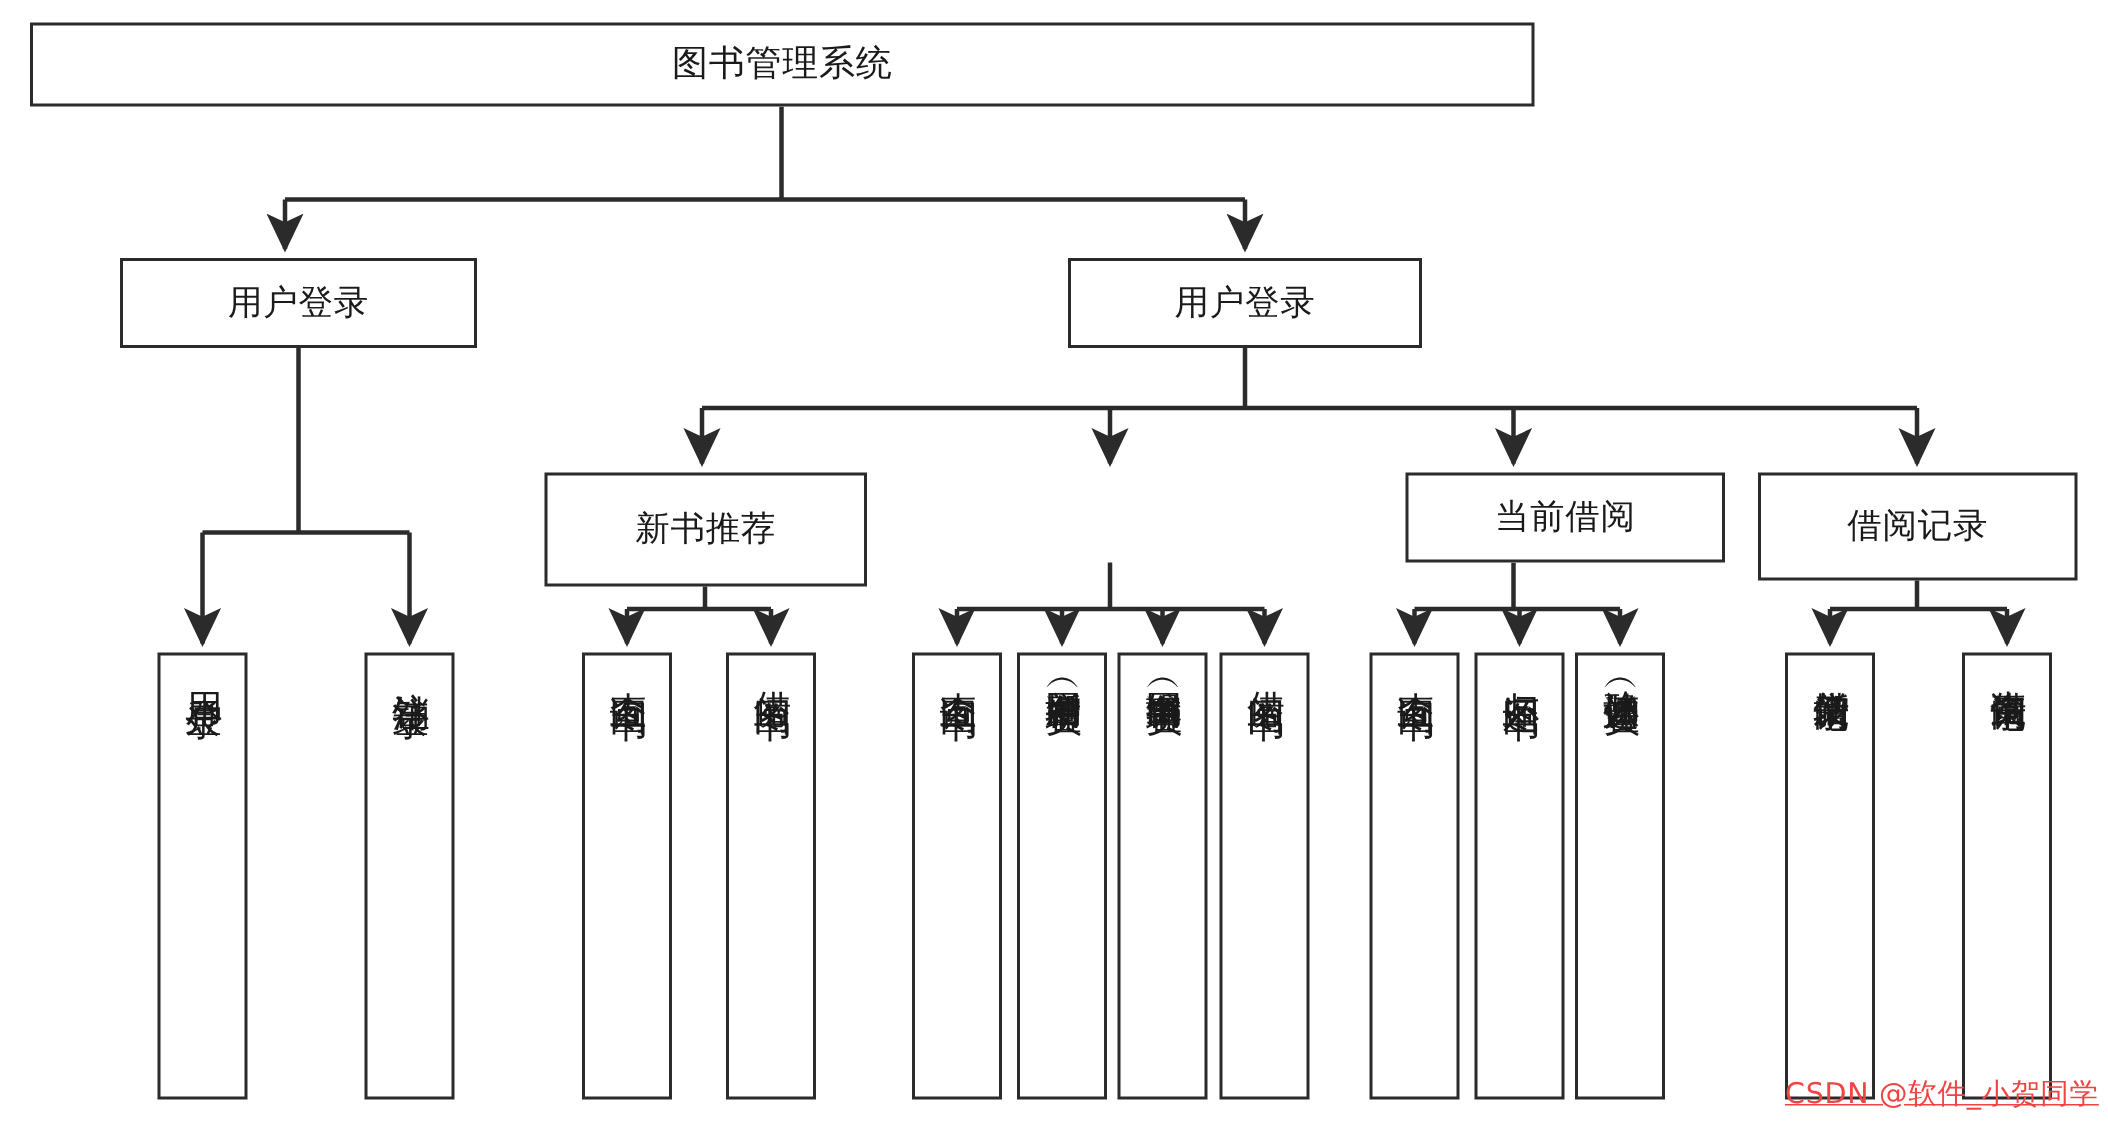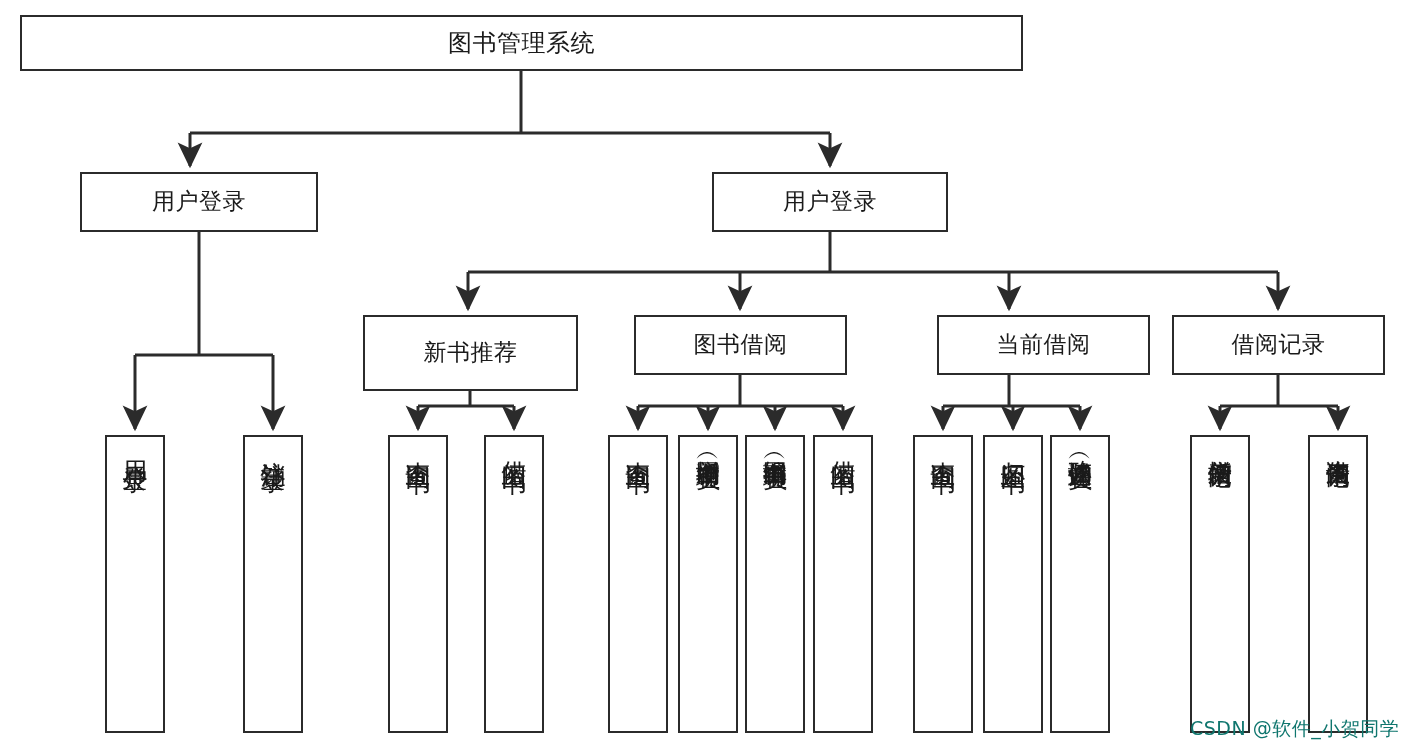--- a/index.html
+++ b/index.html
@@ -65,23 +65,24 @@
     margin: 0 auto;
     padding-top: 4px;
   }
   .node.vert.tall-text .node-label {
     font-size: 24px;
     letter-spacing: 1px;
   }
   .watermark {
     position: absolute;
     font-size: 19px;
-    color: #0f766e;
+    color: #ef4444;
     white-space: nowrap;
     letter-spacing: 0.5px;
+    text-decoration: underline;
   }
 </style>
 </head>
 <body>
 
 <div id="diagram-root">
 
   <svg id="edges-layer" width="1405" height="747" viewBox="0 0 1405 747" xmlns="http://www.w3.org/2000/svg">
     <defs>
       <marker id="arrowhead" viewBox="0 0 12 12" refX="10.5" refY="6" markerWidth="9" markerHeight="9" orient="auto-start-reverse">
@@ -151,27 +152,24 @@
   <div class="node horiz" style="left:80px; top:172px; width:238px; height:60px;">
     <span class="node-label">用户登录</span>
   </div>
   <div class="node horiz" style="left:712px; top:172px; width:236px; height:60px;">
     <span class="node-label">用户登录</span>
   </div>
 
   <div class="node horiz" style="left:363px; top:315px; width:215px; height:76px;">
     <span class="node-label">新书推荐</span>
   </div>
-  <div class="node horiz" style="left:634px; top:315px; width:213px; height:60px;">
-    <span class="node-label">图书借阅</span>
-  </div>
   <div class="node horiz" style="left:903px; top:315px; width:213px; height:60px;margin-left:34px;">
     <span class="node-label">当前借阅</span>
   </div>
-  <div class="node horiz" style="left:1172px; top:315px; width:213px; height:60px;">
+  <div class="node horiz" style="left:1172px; top:315px; width:213px; height:72px;">
     <span class="node-label">借阅记录</span>
   </div>
 
   <div class="node vert" style="left:105px; top:435px; width:60px; height:298px;">
     <span class="node-label">用户登录</span>
   </div>
   <div class="node vert" style="left:243px; top:435px; width:60px; height:298px;">
     <span class="node-label">注销登录</span>
   </div>
 

